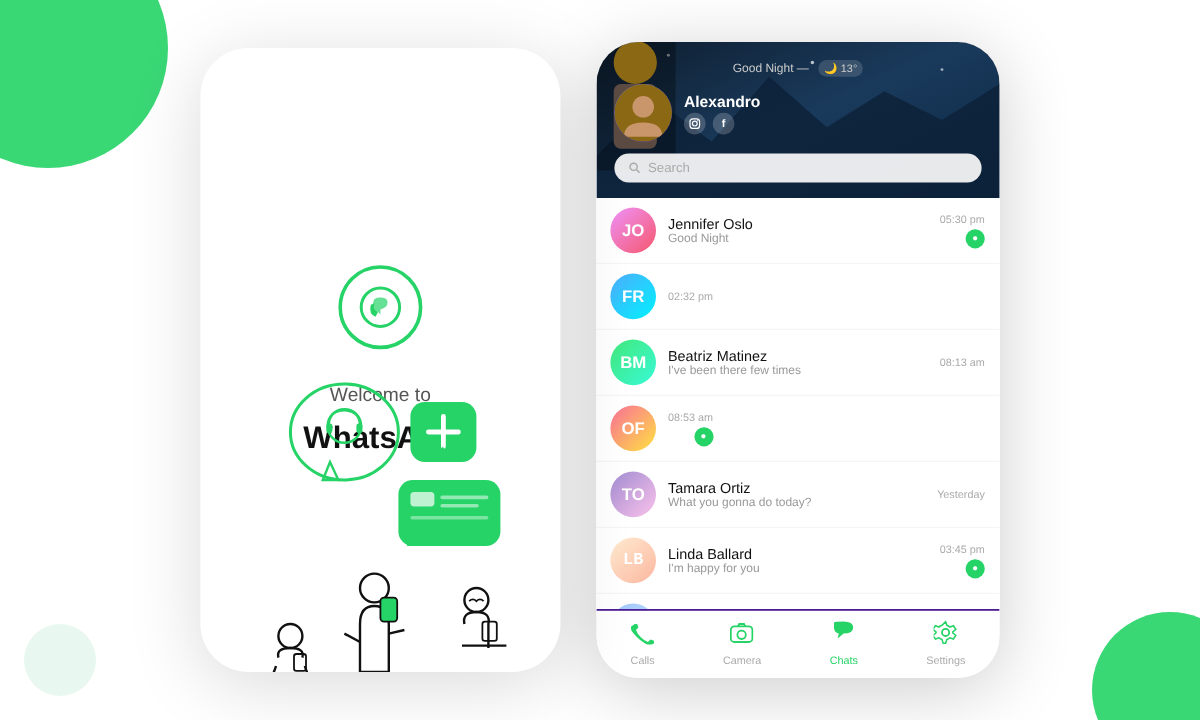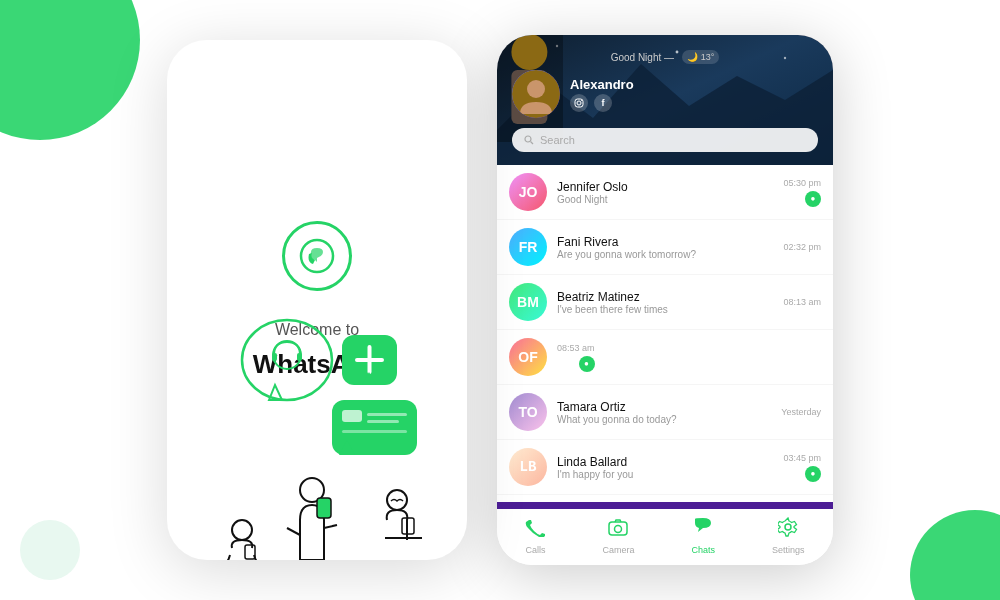--- a/index.html
+++ b/index.html
@@ -296,21 +296,21 @@
       align-items: center;
       justify-content: center;
     }
 
     
     .bottom-nav {
       display: flex;
       justify-content: space-around;
       padding: 8px 0 10px;
       background: #fff;
-      border-top: 7px solid #4c1d95;
+      border-top: 2px solid #4c1d95;
     }
 
     .nav-item {
       display: flex;
       flex-direction: column;
       align-items: center;
       gap: 3px;
       cursor: pointer;
     }
 
@@ -480,24 +480,20 @@
       </div>
       <div class="chat-meta">
         <span class="chat-time">05:30 pm</span>
         <div class="unread-badge">●</div>
       </div>
     </div>
         <div class="chat-item">
       <div class="chat-avatar av-2">
         FR
       </div>
-      <div class="chat-content">
-        <div class="chat-name">Fani Rivera</div>
-        <div class="chat-preview">Are you gonna work tomorrow?</div>
-      </div>
       <div class="chat-meta">
         <span class="chat-time">02:32 pm</span>
 
       </div>
     </div>
         <div class="chat-item">
       <div class="chat-avatar av-3">
         BM
       </div>
       <div class="chat-content">

